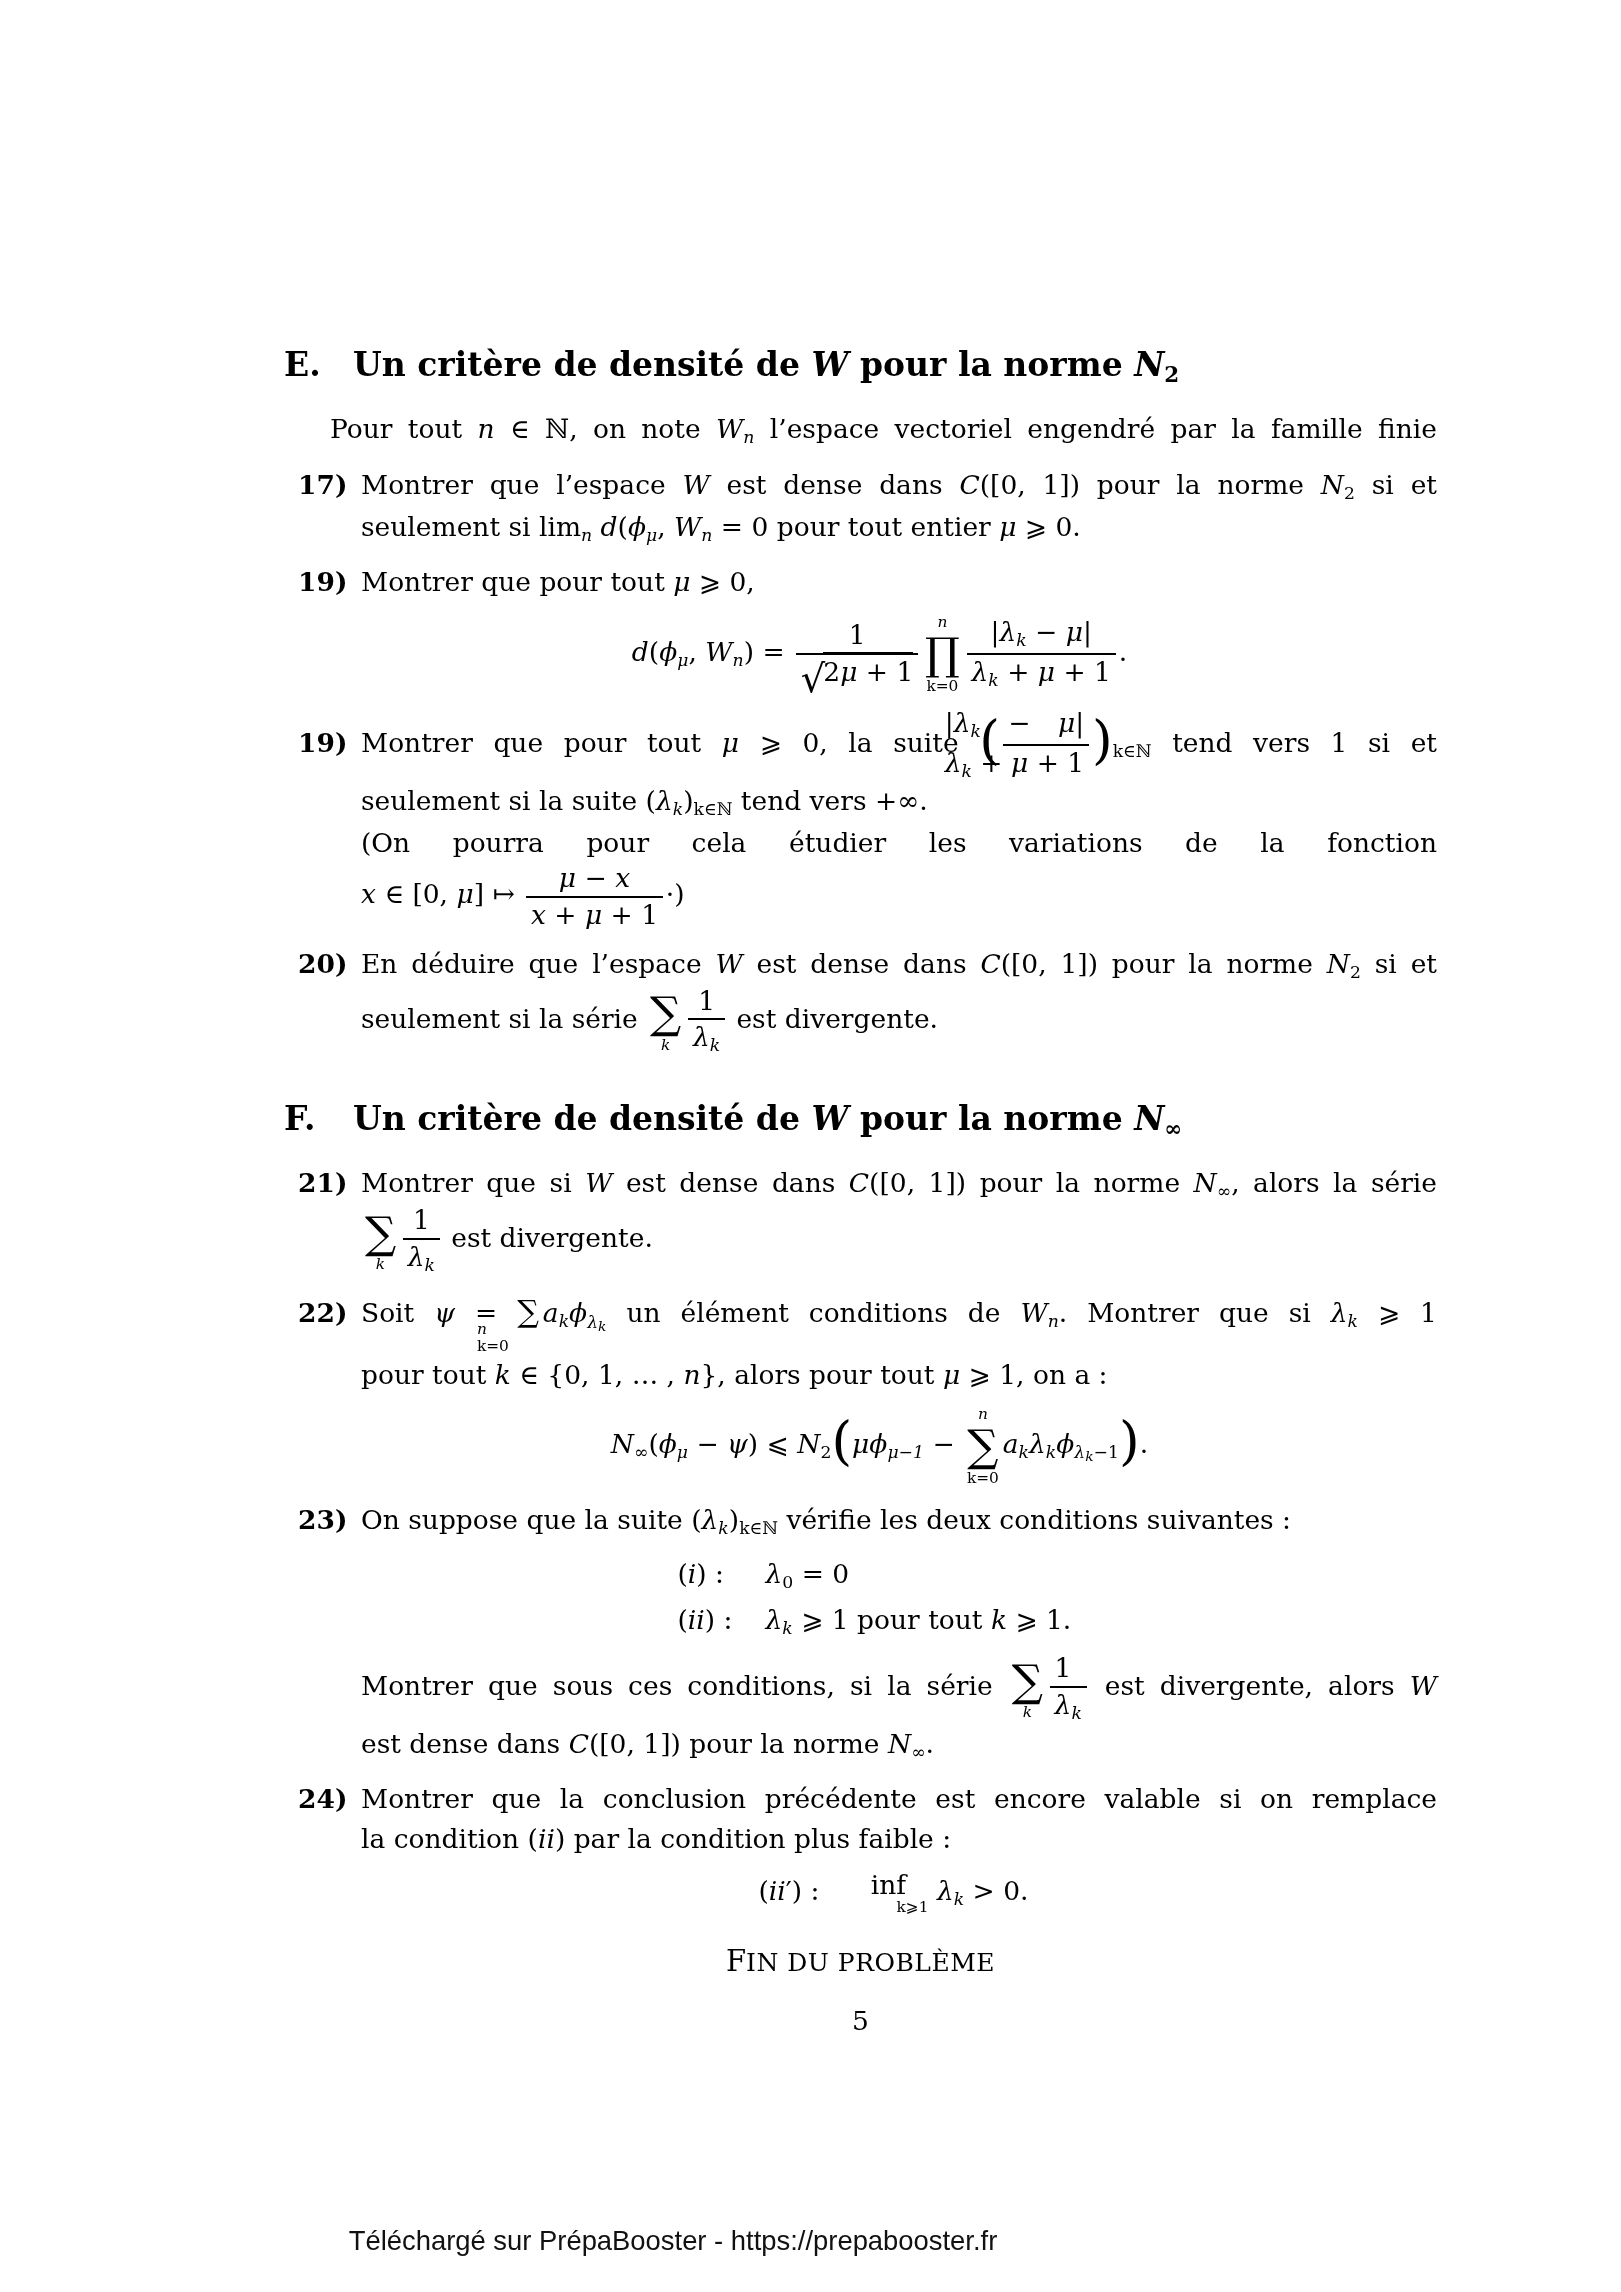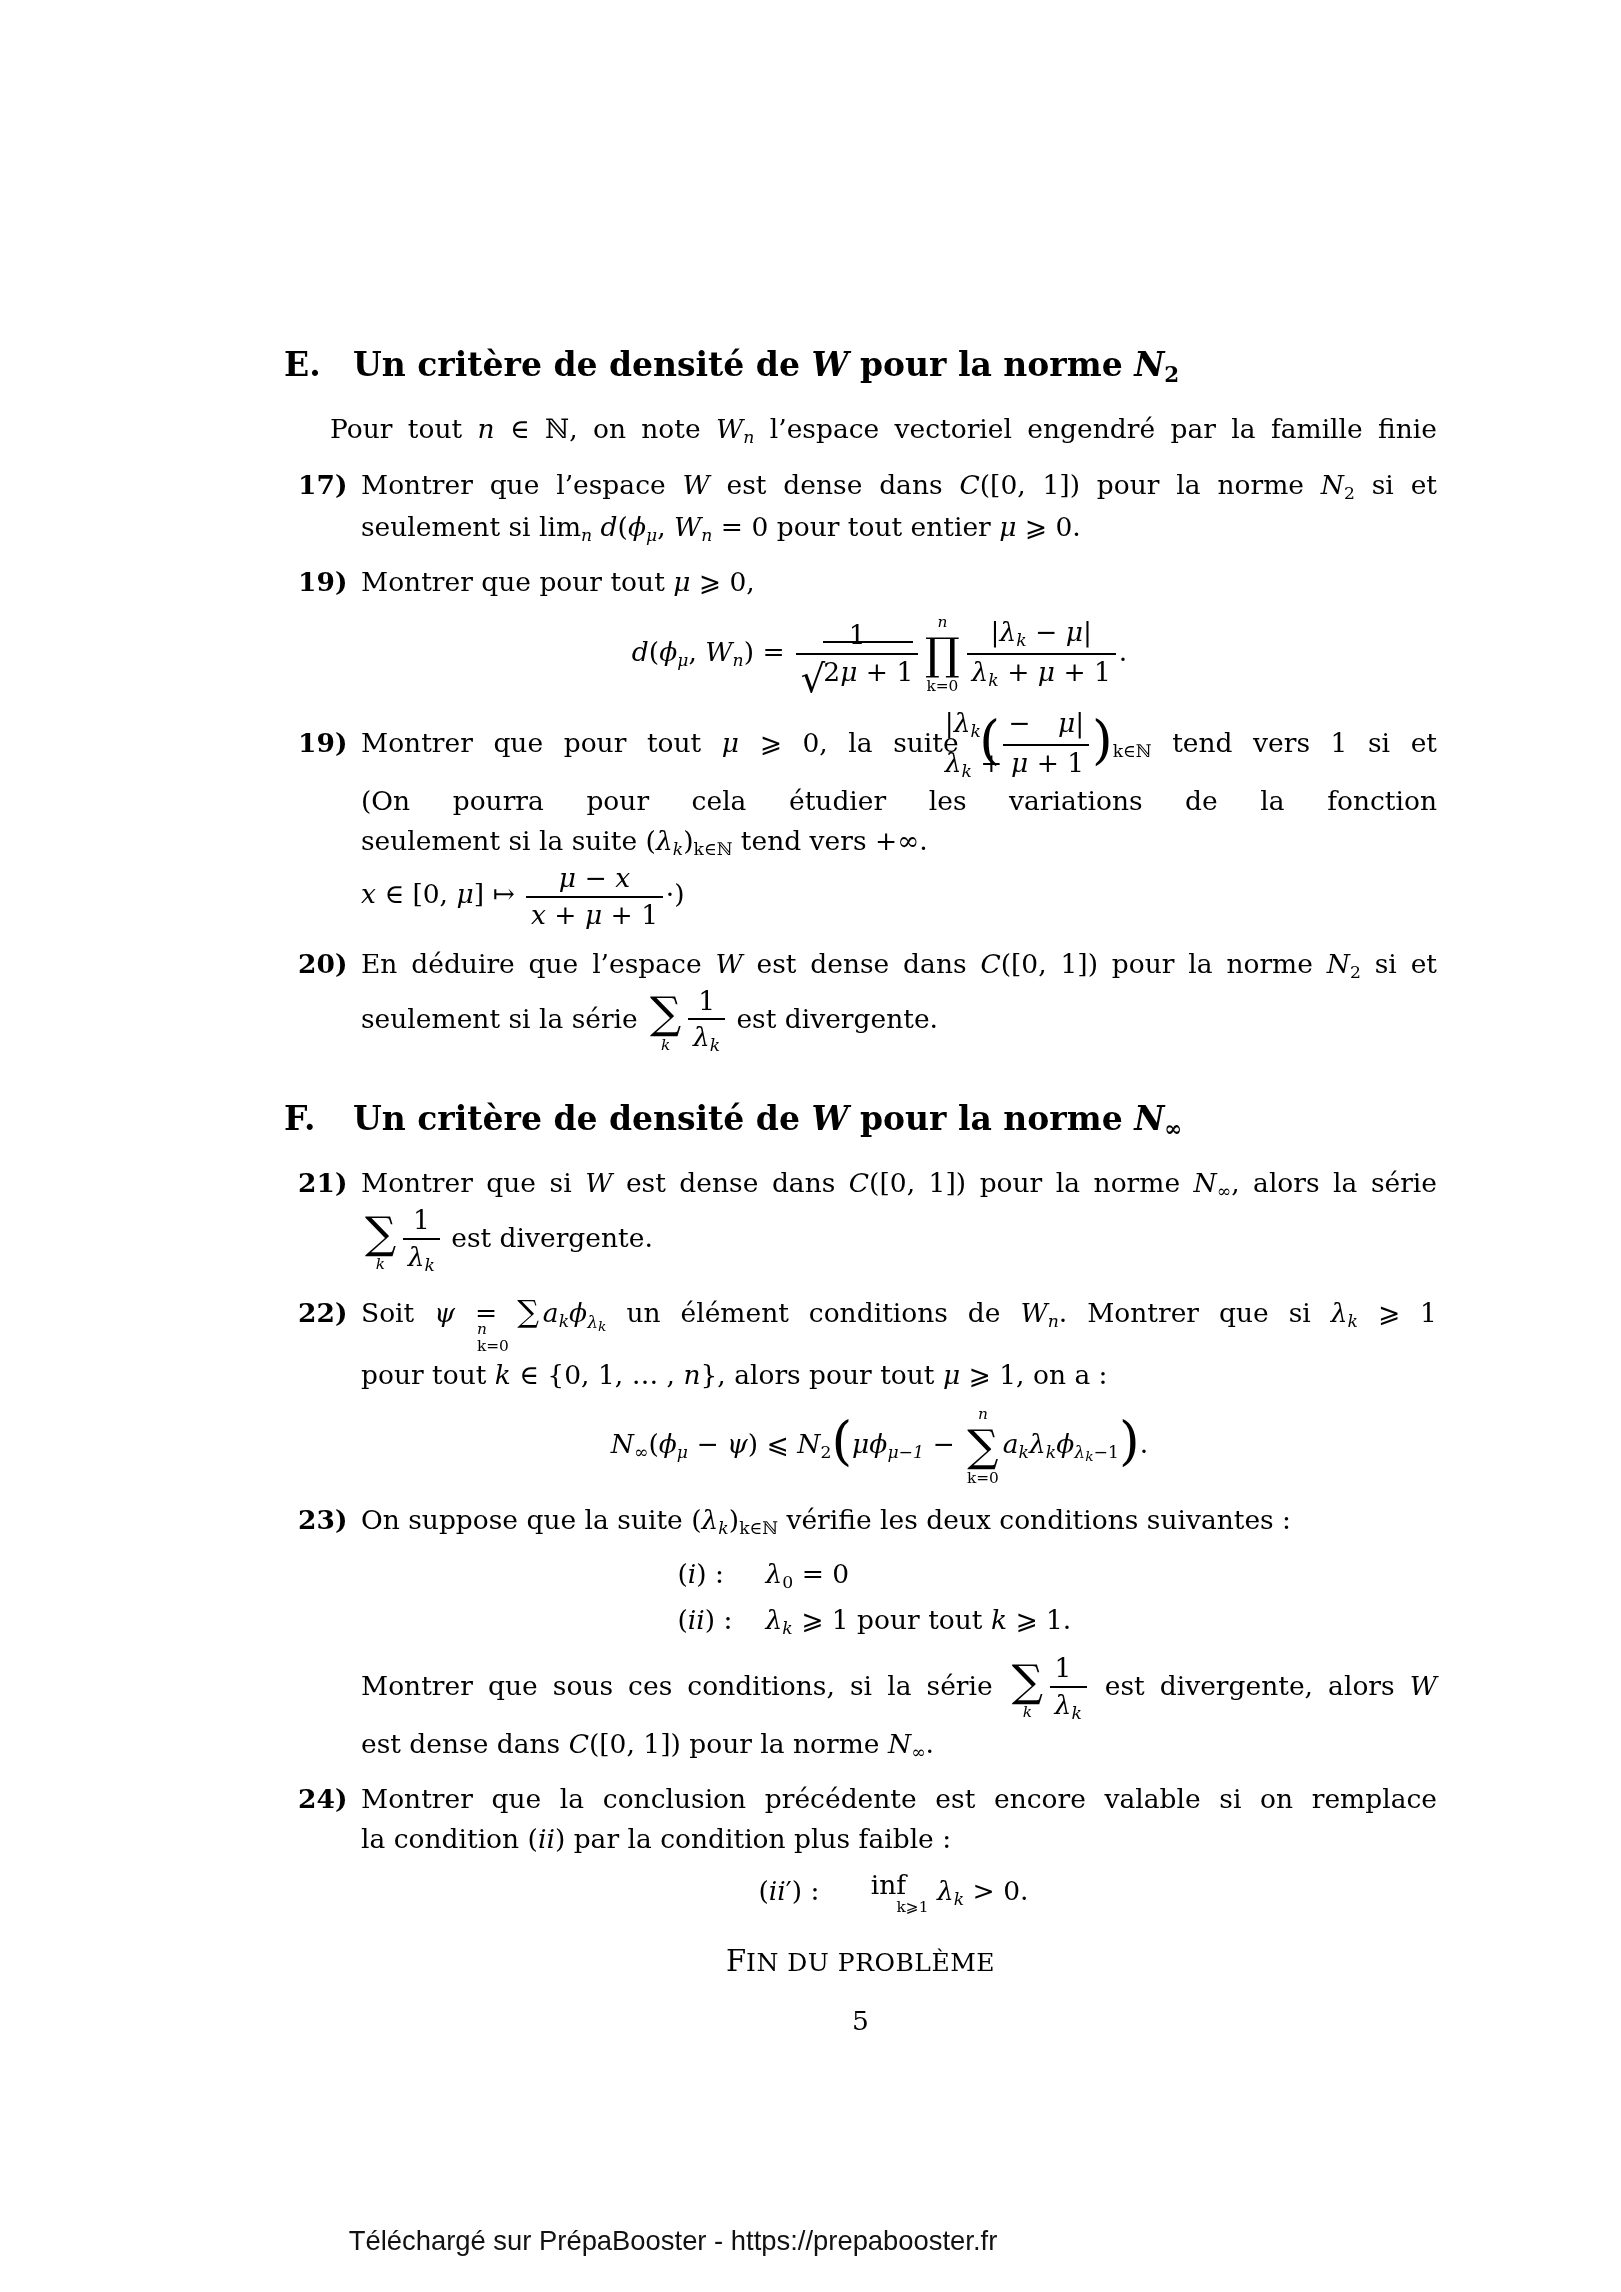--- a/index.html
+++ b/index.html
@@ -23,21 +23,21 @@
   .frac .num{display:block;padding:0 4.9px 2px;}
   .frac .den{display:block;border-top:2px solid #000;padding:2px 4.9px 0;}
   .bigop{display:inline-flex;flex-direction:column;align-items:center;vertical-align:middle;
          line-height:1;margin:0 3.9px;}
   .bigop .lim{font-size:58%;line-height:1.05;}
   .bigop .opsym{font-size:165%;line-height:1;padding:2px 0;}
   .ilop{font-size:115%;}
   .scr{display:inline-flex;flex-direction:column;font-size:58%;line-height:1.1;
        vertical-align:-0.75em;margin:0 2.9px 0 1px;}
   .rad{font-size:1.45em;line-height:0;vertical-align:-0.28em;letter-spacing:-2px;}
-  .sqarg{border-top:2px solid #000;padding-top:13px;}
+  .sqarg{border-top:2px solid #000;padding-top:2px;}
   .bp{font-size:200%;line-height:0;vertical-align:-0.12em;font-weight:300;}
   .disp{text-align:center;margin:11.8px 39px 13.7px 0;}
   .casewrap{display:flex;justify-content:center;margin:15.7px 59px 15.7px 0;}
   .cases{display:inline-flex;align-items:center;}
   .bracechar{font-size:108px;line-height:0.85;margin-right:9.8px;font-weight:400;}
   .crows{display:grid;grid-template-columns:auto auto;column-gap:33px;row-gap:11.8px;text-align:left;}
   .limop{display:inline-flex;flex-direction:column;align-items:center;vertical-align:middle;line-height:1.05;}
   .limop .lim{font-size:58%;margin-left:48px;}
   .q24lbl{margin-right:29px;margin-left:28px;}
   .fin{text-align:center;margin-top:29px;}
@@ -80,22 +80,22 @@
             <span class="num"><span>|</span><span class="i">λ</span><span class="s i">k</span><span> − </span><span class="i">μ</span><span>|</span></span>
             <span class="den"><span class="i">λ</span><span class="s i">k</span><span> + </span><span class="i">μ</span><span> + 1</span></span>
           </span><span>.</span></div>
   </div>
 
   <div class="item">
    <div class="ln j ln1"><span class="qnum">19)</span><span>Montrer que pour tout </span><span class="i">μ</span><span> ⩾ 0, la suite </span><span class="bp">(</span><span class="frac">
             <span class="num"><span>|</span><span class="i">λ</span><span class="s i">k</span><span> − </span><span class="i">μ</span><span>|</span></span>
             <span class="den"><span class="i">λ</span><span class="s i">k</span><span> + </span><span class="i">μ</span><span> + 1</span></span>
           </span><span class="bp">)</span><span class="s">k∈ℕ</span><span> tend vers 1 si et</span></div>
+   <div class="ln"><span>seulement si la suite </span><span>(</span><span class="i">λ</span><span class="s i">k</span><span>)</span><span class="s">k∈ℕ</span><span> tend vers +∞.</span></div>
    <div class="ln j"><span>(On pourra pour cela étudier les variations de la fonction</span></div>
-   <div class="ln"><span>seulement si la suite </span><span>(</span><span class="i">λ</span><span class="s i">k</span><span>)</span><span class="s">k∈ℕ</span><span> tend vers +∞.</span></div>
    <div class="ln"><span class="i">x</span><span> ∈ [0, </span><span class="i">μ</span><span>] ↦ </span><span class="frac">
             <span class="num"><span class="i">μ</span><span> − </span><span class="i">x</span></span>
             <span class="den"><span class="i">x</span><span> + </span><span class="i">μ</span><span> + 1</span></span>
           </span><span>·)</span></div>
   </div>
 
   <div class="item">
    <div class="ln j ln1"><span class="qnum">20)</span><span>En déduire que l’espace </span><span class="i">W</span><span> est dense dans </span><span class="i">C</span><span>([0, 1]) pour la norme </span><span class="i">N</span><span class="s">2</span><span> si et</span></div>
    <div class="ln"><span>seulement si la série </span><span class="bigop">
             <span class="opsym">∑</span>

